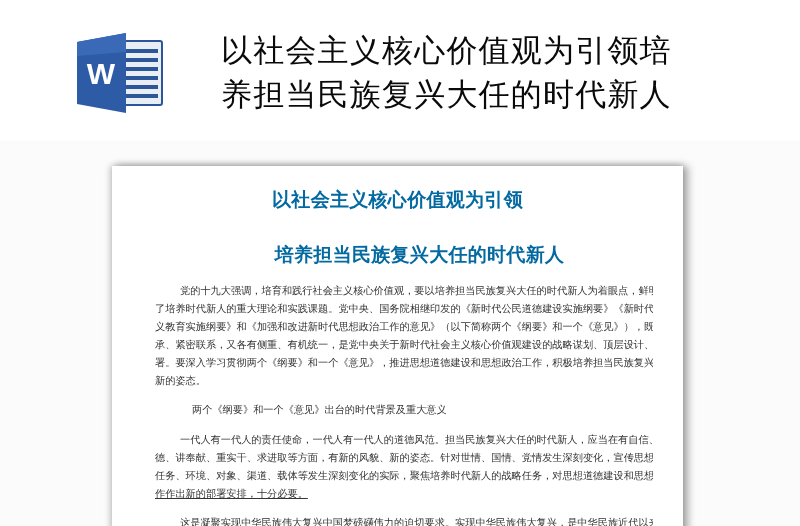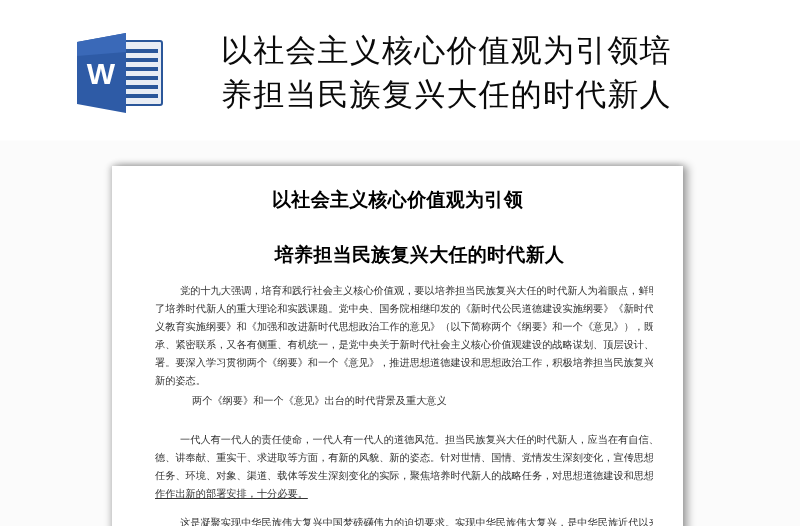--- a/index.html
+++ b/index.html
@@ -50,21 +50,21 @@
       width: 571px; height: 400px;
       background: #ffffff;
       box-shadow: 0 -2px 6px rgba(0,0,0,0.12), -3px 0 6px rgba(0,0,0,0.12), 5px 0 8px rgba(0,0,0,0.32);
     }
     .doc-title {
       position: absolute;
       left: 0; width: 571px;
       text-align: center;
       font-weight: bold;
       font-size: 19px;
-      color: #000000;
+      color: #0369a1;
       white-space: nowrap;
       letter-spacing: 0.3px;
     }
     .doc-title.t1 { top: 21px; }
     .doc-title.t2 { top: 76px; margin-left: 22px; }
 
     .line {
       position: absolute;
       left: 43px;
       width: 498px;
@@ -110,21 +110,21 @@
     <div class="doc-title t1">以社会主义核心价值观为引领</div>
     <div class="doc-title t2">培养担当民族复兴大任的时代新人</div>
 
     <div class="line indent" style="top:118px;">党的十九大强调，培育和践行社会主义核心价值观，要以培养担当民族复兴大任的时代新人为着眼点，鲜明提出</div>
     <div class="line" style="top:136px;">了培养时代新人的重大理论和实践课题。党中央、国务院相继印发的《新时代公民道德建设实施纲要》《新时代爱国主</div>
     <div class="line" style="top:154px;">义教育实施纲要》和《加强和改进新时代思想政治工作的意见》（以下简称两个《纲要》和一个《意见》），既一脉相</div>
     <div class="line" style="top:172px;">承、紧密联系，又各有侧重、有机统一，是党中央关于新时代社会主义核心价值观建设的战略谋划、顶层设计、崭新部</div>
     <div class="line" style="top:190px;">署。要深入学习贯彻两个《纲要》和一个《意见》，推进思想道德建设和思想政治工作，积极培养担当民族复兴大任的</div>
     <div class="line last" style="top:208px;">新的姿态。</div>
 
-    <div class="line indent last" style="top:228px;padding-left:12px;">两个《纲要》和一个《意见》出台的时代背景及重大意义</div>
+    <div class="line indent last" style="top:237px;padding-left:12px;">两个《纲要》和一个《意见》出台的时代背景及重大意义</div>
 
     <div class="line indent" style="top:267px;">一代人有一代人的责任使命，一代人有一代人的道德风范。担当民族复兴大任的时代新人，应当在有自信、尊道</div>
     <div class="line" style="top:285px;">德、讲奉献、重实干、求进取等方面，有新的风貌、新的姿态。针对世情、国情、党情发生深刻变化，宣传思想工作的</div>
     <div class="line" style="top:303px;">任务、环境、对象、渠道、载体等发生深刻变化的实际，聚焦培养时代新人的战略任务，对思想道德建设和思想政治工</div>
     <div class="line last" style="top:321px;text-decoration:underline;">作作出新的部署安排，十分必要。</div>
 
     <div class="line indent" style="top:350px;">这是凝聚实现中华民族伟大复兴中国梦磅礴伟力的迫切要求。实现中华民族伟大复兴，是中华民族近代以来最伟</div>
   </div>
 
 </div>

